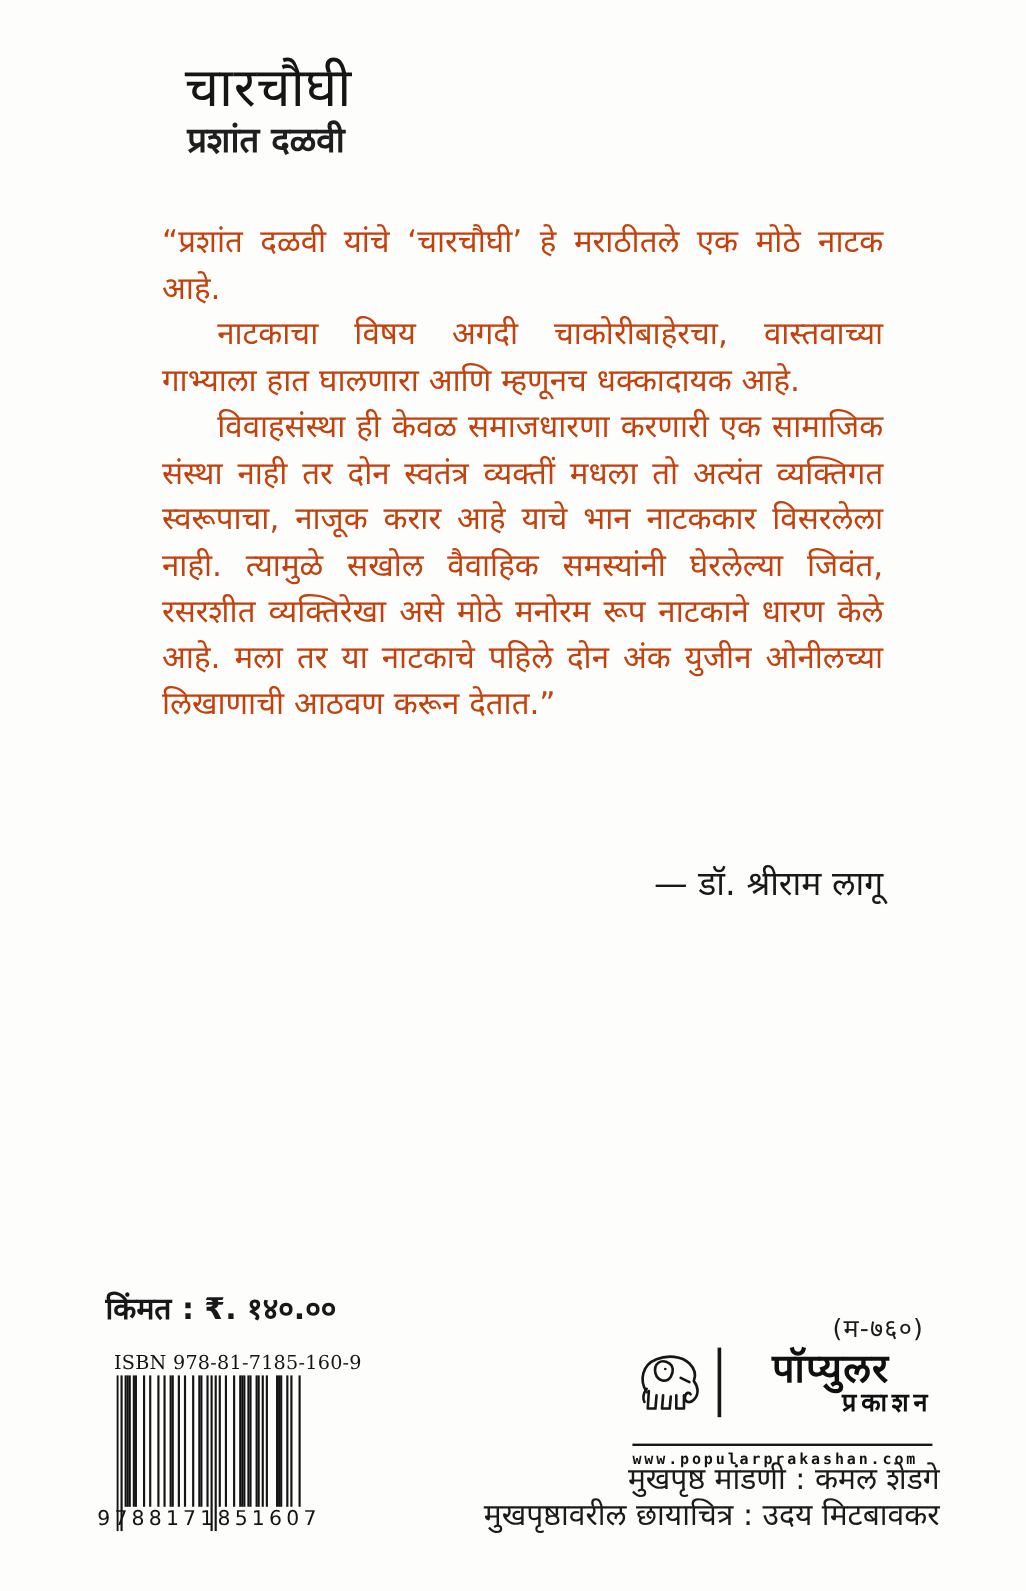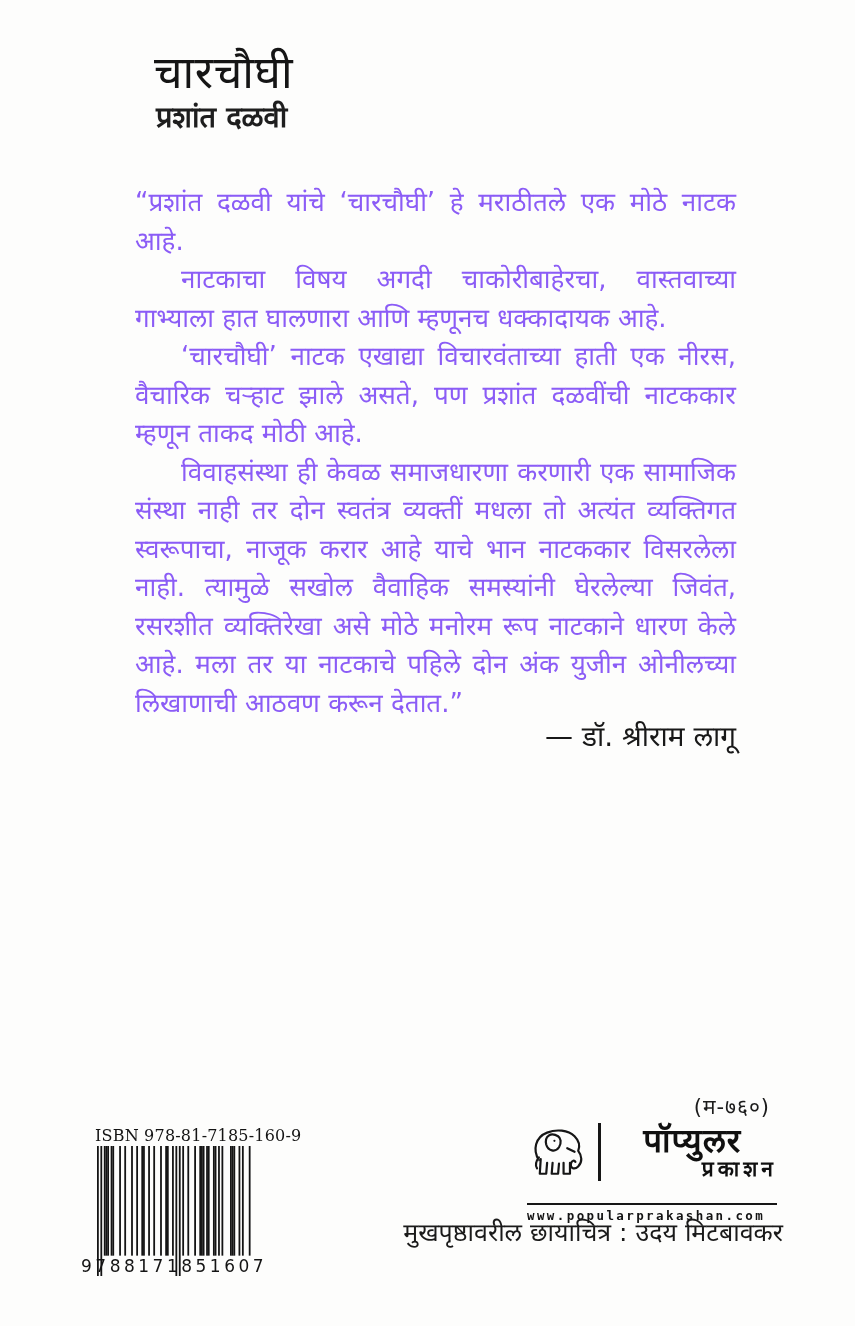--- a/index.html
+++ b/index.html
@@ -22,21 +22,21 @@
     letter-spacing:0.5px;
   }
   .author {
     position:absolute; left:156px; top:96px;
     font-size:29px; font-weight:700; color:#1e1e1e;
   }
   
   .blurb {
     position:absolute; left:135px; top:183px; width:601px;
     font-size:26px; line-height:38.5px;
-    text-align:justify; color:#8b5cf6;
+    text-align:justify; color:#c2410c;
   }
   .blurb p { margin:0; }
   .blurb p + p { text-indent:46px; }
   .attribution {
     position:absolute; left:135px; top:716px; width:601px;
     text-align:right; font-size:28px; font-weight:normal; color:#181818;
   }
   
   .price {
     position:absolute; left:88px; top:1072px;
@@ -97,26 +97,26 @@
 <body>
 
 <div class="page">
 
   <div class="title">चारचौघी</div>
   <div class="author">प्रशांत दळवी</div>
 
   <div class="blurb">
     <p>“प्रशांत दळवी यांचे ‘चारचौघी’ हे मराठीतले एक मोठे नाटक आहे.</p>
     <p>नाटकाचा विषय अगदी चाकोरीबाहेरचा, वास्तवाच्या गाभ्याला हात घालणारा आणि म्हणूनच धक्कादायक आहे.</p>
-    <p>‘चारचौघी’ नाटक एखाद्या विचारवंताच्या हाती एक नीरस, वैचारिक चऱ्हाट झाले असते, पण प्रशांत दळवींची नाटककार म्हणून ताकद मोठी आहे.</p>
     <p>विवाहसंस्था ही केवळ समाजधारणा करणारी एक सामाजिक संस्था नाही तर दोन स्वतंत्र व्यक्तीं मधला तो अत्यंत व्यक्तिगत स्वरूपाचा, नाजूक करार आहे याचे भान नाटककार विसरलेला नाही. त्यामुळे सखोल वैवाहिक समस्यांनी घेरलेल्या जिवंत, रसरशीत व्यक्तिरेखा असे मोठे मनोरम रूप नाटकाने धारण केले आहे. मला तर या नाटकाचे पहिले दोन अंक युजीन ओनीलच्या लिखाणाची आठवण करून देतात.”</p>
   </div>
 
   <div class="attribution">— डॉ. श्रीराम लागू</div>
 
+  <div class="price">किंमत : ₹. १४०.००</div>
 
   <div class="series-code">(म-७६०)</div>
 
   <div class="barcode-block">
     <div class="isbn-label">ISBN 978-81-7185-160-9</div>
     <div class="barcode-wrap">
       <svg width="162" height="130" viewBox="0 0 95 115" preserveAspectRatio="none" aria-hidden="true">
           <rect x="0" y="0" width="1.05" height="115" fill="#141414"></rect>
           <rect x="2" y="0" width="1.05" height="115" fill="#141414"></rect>
           <rect x="4" y="0" width="1.05" height="97" fill="#141414"></rect>
@@ -184,16 +184,17 @@
       <span class="logo-divider"></span>
       <span class="logo-names">
         <span class="logo-name-1">पॉप्युलर</span>
         <span class="logo-name-2">प्रकाशन</span>
       </span>
     </div>
     <div class="website">www.popularprakashan.com</div>
   </div>
 
   <div class="credits">
+    <div>मुखपृष्ठ मांडणी : कमल शेडगे</div>
     <div>मुखपृष्ठावरील छायाचित्र : उदय मिटबावकर</div>
   </div>
 
 </div>
 
 </body></html>

